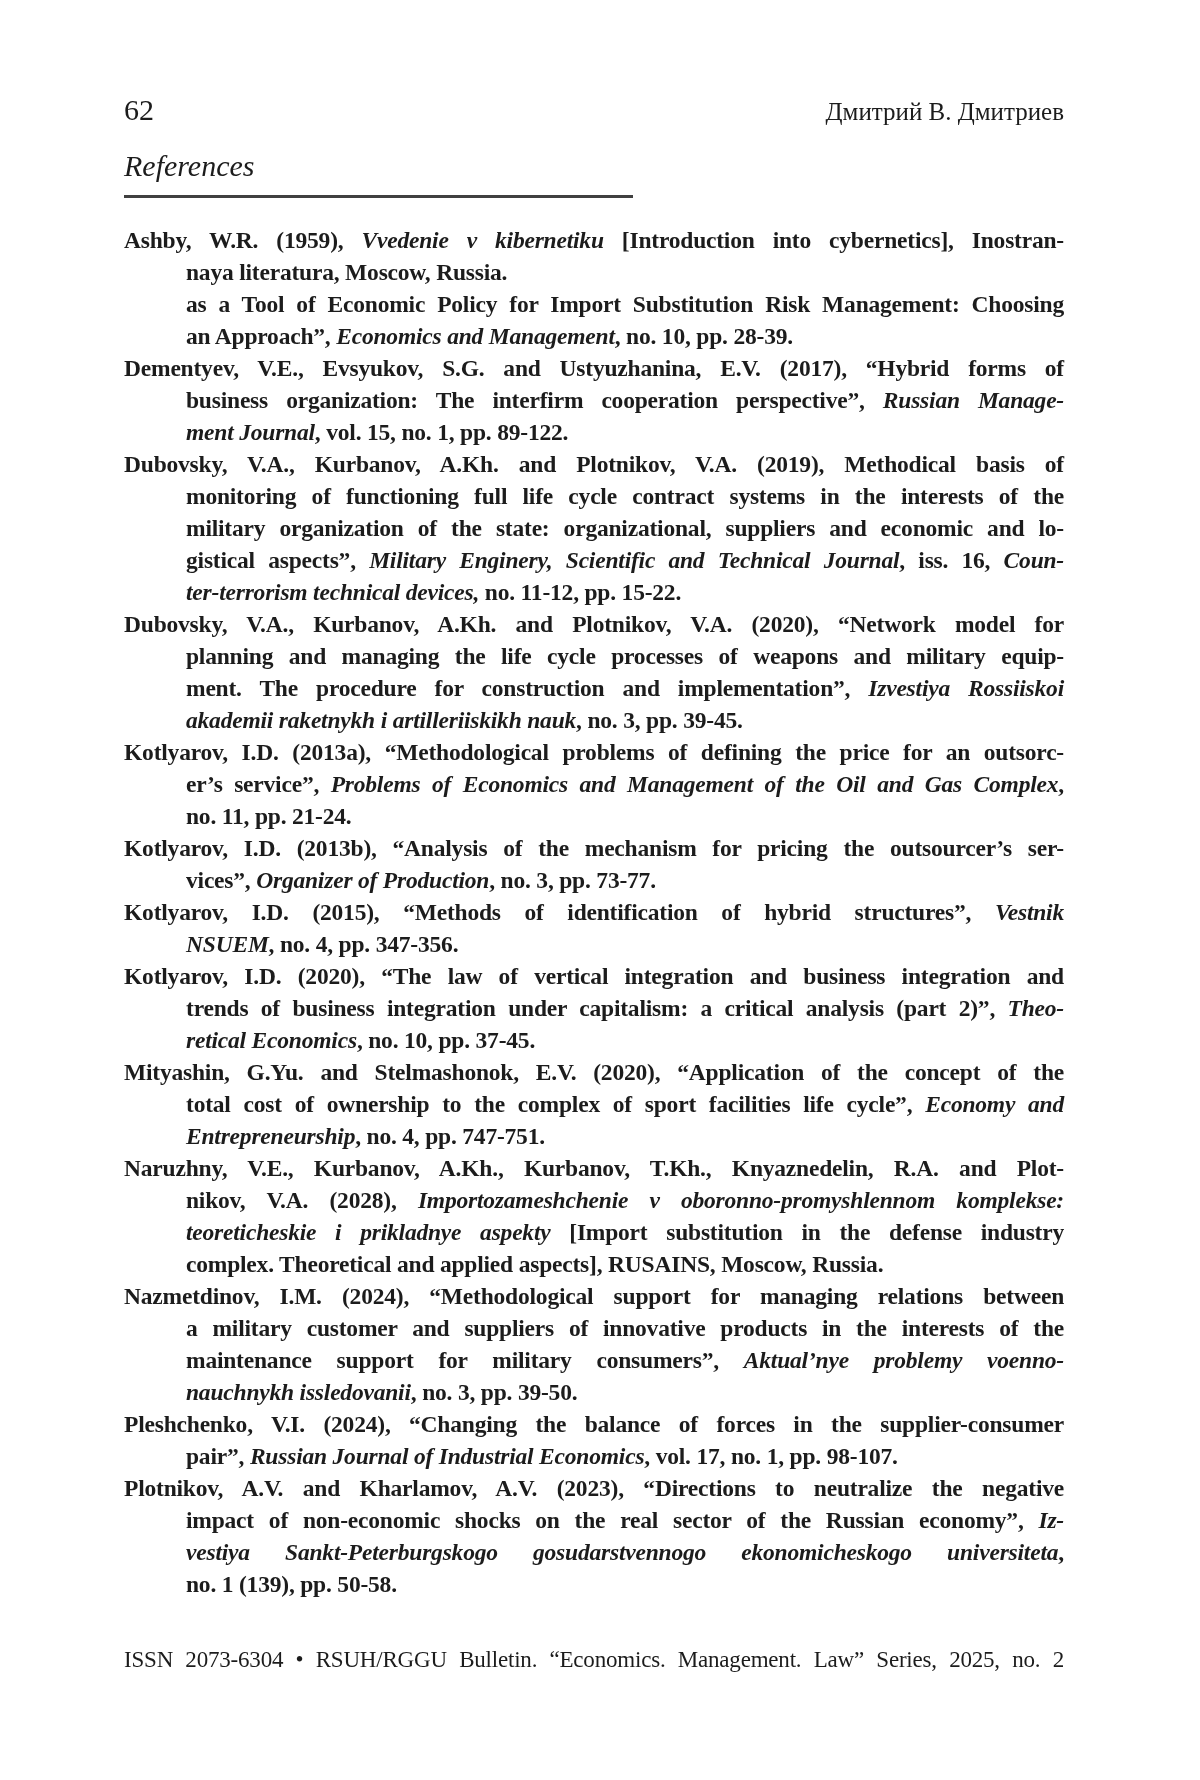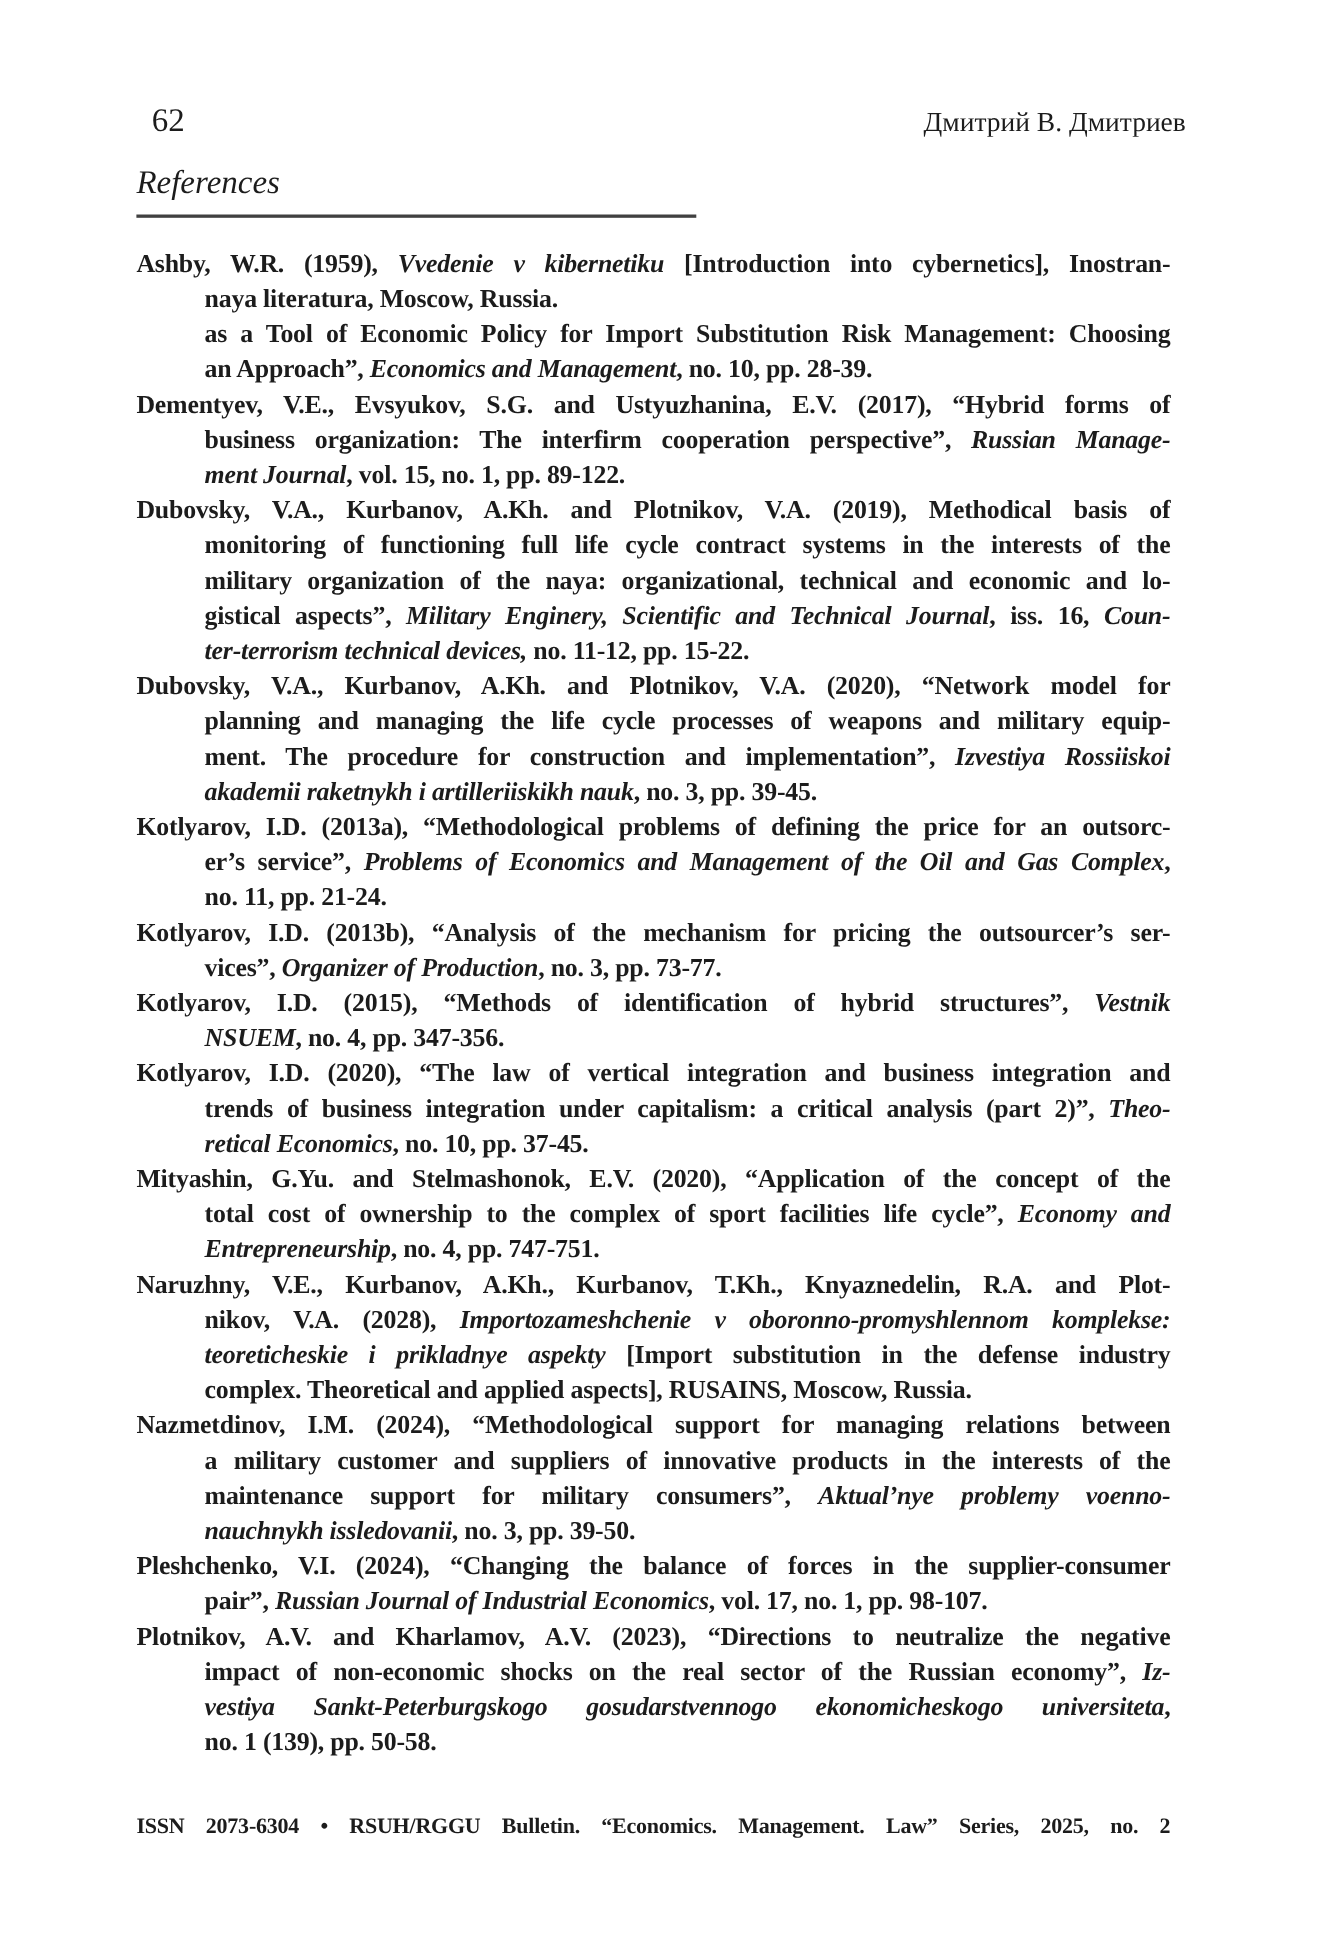--- a/index.html
+++ b/index.html
@@ -7,21 +7,21 @@
     position: relative;
     width: 1200px;
     height: 1780px;
     background: #ffffff;
     font-family: "Liberation Serif", serif;
     color: #1c1c1c;
     overflow: hidden;
   }
   .header {
     position: absolute;
-    left: 138px;
+    left: 124px;
     width: 940px;
     top: 94px;
     display: flex;
     justify-content: space-between;
     align-items: baseline;
   }
   .page-number { font-size: 30px; line-height: 32px; }
   .running-head { font-size: 25px; line-height: 32px; }
   .section-title {
     position: absolute;
@@ -54,26 +54,25 @@
     text-align-last: justify;
   }
   .line.ind { padding-left: 62px; }
   .line.last { text-align-last: left; }
   .it { font-style: italic; }
   .footer {
     position: absolute;
     left: 124px;
     width: 940px;
     top: 1645px;
-    font-size: 20px;
+    font-size: 23px;
     line-height: 30px;
     letter-spacing: -0.2px;
     text-align: justify;
     text-align-last: justify;
-    font-weight: bold;
   }
 </style>
 </head>
 <body>
 
 <div class="page">
   <div class="header">
     <span class="page-number">62</span>
     <span class="running-head">Дмитрий В. Дмитриев</span>
   </div>
@@ -91,21 +90,21 @@
         <div class="line ind last"><span>an Approach”, </span><span class="it">Economics and Management</span><span>, no. 10, pp. 28-39.</span></div>
       </div>
       <div>
         <div class="line"><span>Dementyev, V.E., Evsyukov, S.G. and Ustyuzhanina, E.V. (2017), “Hybrid forms of</span></div>
         <div class="line ind"><span>business organization: The interfirm cooperation perspective”, </span><span class="it">Russian Manage-</span></div>
         <div class="line ind last"><span class="it">ment Journal</span><span>, vol. 15, no. 1, pp. 89-122.</span></div>
       </div>
       <div>
         <div class="line"><span>Dubovsky, V.A., Kurbanov, A.Kh. and Plotnikov, V.A. (2019), Methodical basis of</span></div>
         <div class="line ind"><span>monitoring of functioning full life cycle contract systems in the interests of the</span></div>
-        <div class="line ind"><span>military organization of the naya: organizational, technical and economic and lo-</span></div>
+        <div class="line ind"><span>military organization of the state: organizational, suppliers and economic and lo-</span></div>
         <div class="line ind"><span>gistical aspects”, </span><span class="it">Military Enginery, Scientific and Technical Journal</span><span>, iss. 16, </span><span class="it">Coun-</span></div>
         <div class="line ind last"><span class="it">ter-terrorism technical devices,</span><span> no. 11-12, pp. 15-22.</span></div>
       </div>
       <div>
         <div class="line"><span>Dubovsky, V.A., Kurbanov, A.Kh. and Plotnikov, V.A. (2020), “Network model for</span></div>
         <div class="line ind"><span>planning and managing the life cycle processes of weapons and military equip-</span></div>
         <div class="line ind"><span>ment. The procedure for construction and implementation”, </span><span class="it">Izvestiya Rossiiskoi</span></div>
         <div class="line ind last"><span class="it">akademii raketnykh i artilleriiskikh nauk</span><span>, no. 3, pp. 39-45.</span></div>
       </div>
       <div>

